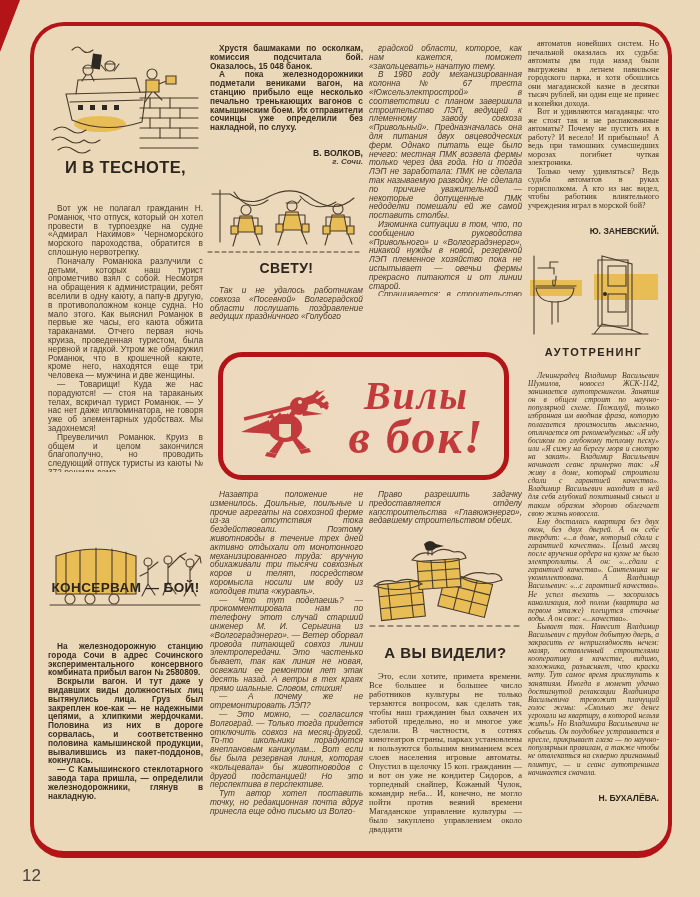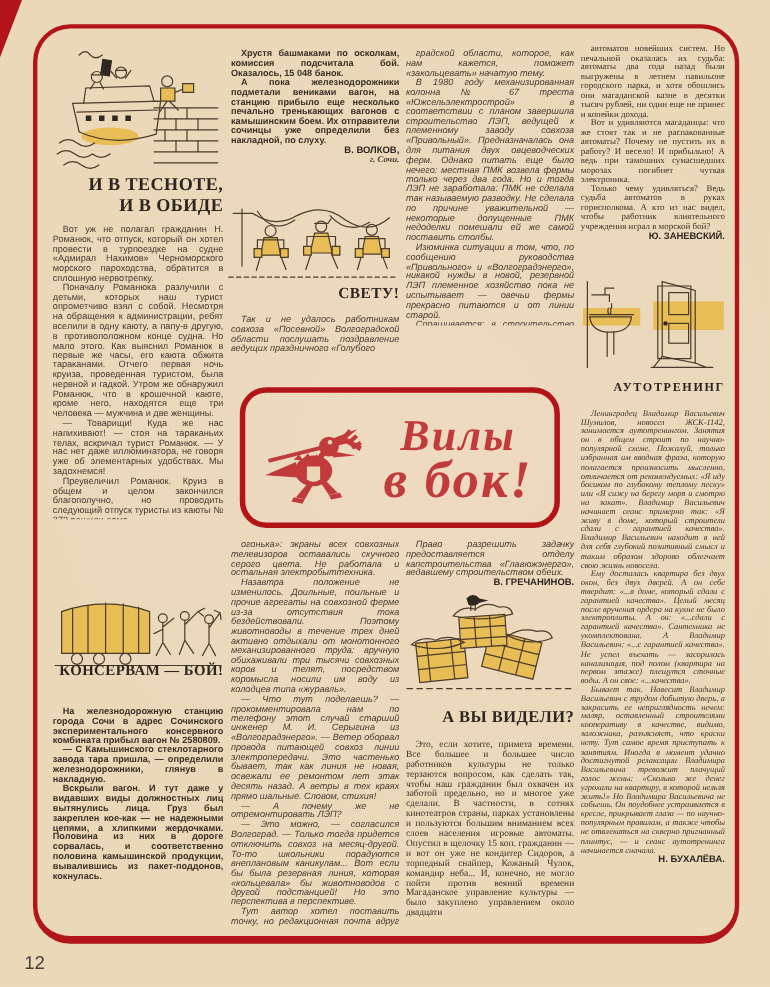--- a/index.html
+++ b/index.html
@@ -16,27 +16,27 @@
   .frame{position:absolute;left:30px;top:22px;width:642px;height:836px;
     border:4px solid var(--frame_red);border-bottom-width:7px;border-radius:34px;}
   .abs{position:absolute;overflow:hidden}
   .c1{left:48px;width:155px}.c2{left:210px;width:153px}.c3{left:369px;width:153px}.c4{left:528px;width:131px}
   .sans{font-size:8.3px;line-height:8.8px;text-align:justify}
   .sans-b{font-weight:bold;color:#3a3024}
   .it{font-style:italic}
   .serif{font-family:"Liberation Serif",serif;font-size:8.6px;line-height:9px;text-align:justify;color:#3c3326}
   .small-serif{font-size:7.7px;line-height:8.1px}
   .para{margin:0;text-indent:9px}
-  .hd{font-family:Liberation Serif, serif;font-weight:bold;text-align:right;
+  .hd{font-family:Liberation Sans, sans-serif;font-weight:bold;text-align:center;
       color:var(--heading_ink);letter-spacing:.4px}
   .hd1{font-size:16.5px;line-height:1.18}
   .hd2{font-size:14px}.hd3{font-size:13.5px}.hd4{font-size:15px}.hd5{font-size:11px;letter-spacing:1.5px}
   .sig{text-align:right;font-family:"Liberation Sans",sans-serif;font-weight:bold;
-       font-size:8.6px;font-style:normal;margin-top:0;color:var(--heading_ink)}
-  .sig-place{text-align:right;font-family:Liberation Serif, serif;font-style:italic;font-size:8px;color:#4a4034}
+       font-size:8.6px;font-style:normal;margin-top:17px;color:var(--heading_ink)}
+  .sig-place{text-align:right;font-family:Liberation Sans, sans-serif;font-style:italic;font-size:8px;color:#4a4034}
   .logo-box{position:absolute;left:218px;top:352px;width:291px;height:128px;
     border:5px solid var(--frame_red);border-radius:24px;display:flex;align-items:center;padding:0 14px;gap:6px}
   .logo-text{flex:1;text-align:center;font-family:"Liberation Serif",serif;font-style:italic;
     color:var(--logo_red);font-weight:bold}
   .logo-l1{font-size:40px;line-height:42px;letter-spacing:2px}
   .logo-l2{font-size:48px;line-height:40px;letter-spacing:2px}
   .pagenum{position:absolute;left:22px;top:866px;font-size:17px;color:#4a4238}
   svg{display:block}
   .sk{stroke:#4a3b2b;fill:none;stroke-width:1.1;stroke-linecap:round}
   .yl{fill:var(--illustration_yellow);stroke:none}
@@ -71,28 +71,27 @@
       <rect class="yl" x="118" y="38" width="10" height="8"></rect>
         <path class="sk" d="M118 38 h10 v8 h-10 z"></path>
       <path class="sk" d="M92 60 h58 M92 70 h58 M92 80 h58 M92 90 h58 M92 100 h58 M92 110 h58"></path>
       <path class="sk" d="M102 60 v10 M122 60 v10 M112 70 v10 M132 70 v10 M102 80 v10 M122 80 v10 M112 90 v10 M132 90 v10"></path>
       <path class="sk" d="M6 92 q8 -6 16 0 q8 6 16 0 M4 102 q8 -6 16 0 q8 6 16 0 q8 6 16 0 M10 112 q8 -6 16 0 q8 6 16 0"></path>
     </svg>
   </div>
 
   <div class="abs c1 hd hd1" style="top:158px;height:42px">
     <div>И В ТЕСНОТЕ,</div>
-    <div>И В ОБИДЕ</div>
   </div>
 
   <div class="abs c1 sans" style="top:204px;height:268px">
     <div>
         <p class="para">Вот уж не полагал гражданин Н. Романюк, что отпуск, который он хотел провести в турпоездке на судне «Адмирал Нахимов» Черноморского морского пароходства, обратится в сплошную нервотрепку.</p>
         <p class="para">Поначалу Романюка разлучили с детьми, которых наш турист опрометчиво взял с собой. Несмотря на обращения к администрации, ребят вселили в одну каюту, а папу-в другую, в противоположном конце судна. Но мало этого. Как выяснил Романюк в первые же часы, его каюта обжита тараканами. Отчего первая ночь круиза, проведенная туристом, была нервной и гадкой. Утром же обнаружил Романюк, что в крошечной каюте, кроме него, находятся еще три человека — мужчина и две женщины.</p>
-        <p class="para">— Товарищи! Куда же нас напихивают! — стоя на тараканьих телах, вскричал турист Романюк. — У нас нет даже иллюминатора, не говоря уже об элементарных удобствах. Мы задохнемся!</p>
+        <p class="para">— Товарищи! Куда же нас порадуются! — стоя на тараканьих телах, вскричал турист Романюк. — У нас нет даже иллюминатора, не говоря уже об элементарных удобствах. Мы задохнемся!</p>
         <p class="para">Преувеличил Романюк. Круиз в общем и целом закончился благополучно, но проводить следующий отпуск туристы из каюты № 372 решили дома.</p>
       </div>
 
   </div>
 
   <div class="abs c1" style="top:536px;height:76px">
     <svg width="155" height="76" viewBox="0 0 155 76">
       <path class="yl" d="M8 20 Q48 6 88 20 L88 58 L8 58 Z"></path>
       <path class="sk" d="M8 20 Q48 6 88 20 L88 58 L8 58 Z M18 17 V58 M32 14 V58 M48 12 V58 M64 13 V58 M78 16 V58"></path>
       <circle class="sk" cx="22" cy="63" r="5" fill="#e9d8ba"></circle>
@@ -101,27 +100,27 @@
       <path class="sk" d="M2 69 H152"></path>
       <circle class="sk" cx="100" cy="26" r="4"></circle>
         <path class="sk" d="M100 30 V48 M100 34 l10 -8 M100 36 l-8 4 M100 48 l-6 12 M100 48 l7 11"></path>
       <circle class="sk" cx="120" cy="24" r="4"></circle>
         <path class="sk" d="M120 28 V46 M120 32 l12 -12 M132 20 l6 -3 m-6 3 l5 4 M120 46 l-5 13 M120 46 l8 12"></path>
       <circle class="sk" cx="142" cy="27" r="4"></circle>
         <path class="sk" d="M142 31 V49 M142 35 l10 -14 M152 21 l-5 -2 m5 2 l1 6 M142 49 l-6 11 M142 49 l6 11"></path>
     </svg>
   </div>
 
-  <div class="abs c1 hd hd3" style="top:602px;height:20px">КОНСЕРВАМ — БОЙ!</div>
+  <div class="abs c1 hd hd3" style="top:580px;height:20px">КОНСЕРВАМ — БОЙ!</div>
 
   <div class="abs c1 sans sans-b" style="top:642px;height:202px">
     <div>
         <p class="para">На железнодорожную станцию города Сочи в адрес Сочинского экспериментального консервного комбината прибыл вагон № 2580809.</p>
+        <p class="para">Вскрыли вагон. И тут даже у видавших виды должностных лиц вытянулись лица. Груз был закреплен кое-как — не надежными цепями, а хлипкими жердочками. Половина из них в дороге сорвалась, и соответственно половина камышинской продукции, вывалившись из пакет-поддонов, кокнулась.</p>
         <p class="para">— С Камышинского стеклотарного завода тара пришла, — определили железнодорожники, глянув в накладную.</p>
-        <p class="para">Вскрыли вагон. И тут даже у видавших виды должностных лиц вытянулись лица. Груз был закреплен кое-как — не надежными цепями, а хлипкими жердочками. Половина из них в дороге сорвалась, и соответственно половина камышинской продукции, вывалившись из пакет-поддонов, кокнулась.</p>
       </div>
   </div>
 
   <div class="abs c2 sans sans-b" style="top:44px;height:134px">
     <div>
         <p class="para">Хрустя башмаками по осколкам, комиссия подсчитала бой. Оказалось, 15 048 банок.</p>
         <p class="para">А пока железнодорожники подметали вениками вагон, на станцию прибыло еще несколько печально тренькающих вагонов с камышинским боем. Их отправители сочинцы уже определили без накладной, по слуху.</p>
       </div>
     <div class="sig">В. ВОЛКОВ,</div>
     <div class="sig-place">г. Сочи.</div>
@@ -184,21 +183,20 @@
       <path class="rd" d="M30 84 l10 2 -2 4 -10 -2 z M62 82 l10 -2 2 4 -10 2 z"></path>
     </svg>
     <div class="logo-text">
       <div class="logo-l1">Вилы</div>
       <div class="logo-l2">в бок!</div>
     </div>
   </div>
 
   <div class="abs c2 sans it" style="top:490px;height:352px">
     <div>
-        <p class="para">огонька»: экраны всех совхозных телевизоров оставались скучного серого цвета. Не работала и остальная электробыттехника.</p>
         <p class="para">Назавтра положение не изменилось. Доильные, поильные и прочие агрегаты на совхозной ферме из-за отсутствия тока бездействовали. Поэтому животноводы в течение трех дней активно отдыхали от монотонного механизированного труда: вручную обихаживали три тысячи совхозных коров и телят, посредством коромысла носили им воду из колодцев типа «журавль».</p>
         <p class="para">— Что тут поделаешь? — прокомментировала нам по телефону этот случай старший инженер М. И. Серыгина из «Волгоградэнерго». — Ветер оборвал провода питающей совхоз линии электропередачи. Это частенько бывает, так как линия не новая, освежали ее ремонтом лет этак десять назад. А ветры в тех краях прямо шальные. Словом, стихия!</p>
         <p class="para">— А почему же не отремонтировать ЛЭП?</p>
         <p class="para">— Это можно, — согласился Волгоград. — Только тогда придется отключить совхоз на месяц-другой. То-то школьники порадуются внеплановым каникулам... Вот если бы была резервная линия, которая «кольцевала» бы животноводов с другой подстанцией! Но это перспектива в перспективе.</p>
         <p class="para">Тут автор хотел поставить точку, но редакционная почта вдруг принесла еще одно письмо из Волго-</p>
       </div>
   </div>
 
   <div class="abs c3 sans it" style="top:44px;height:252px">
     <div>

